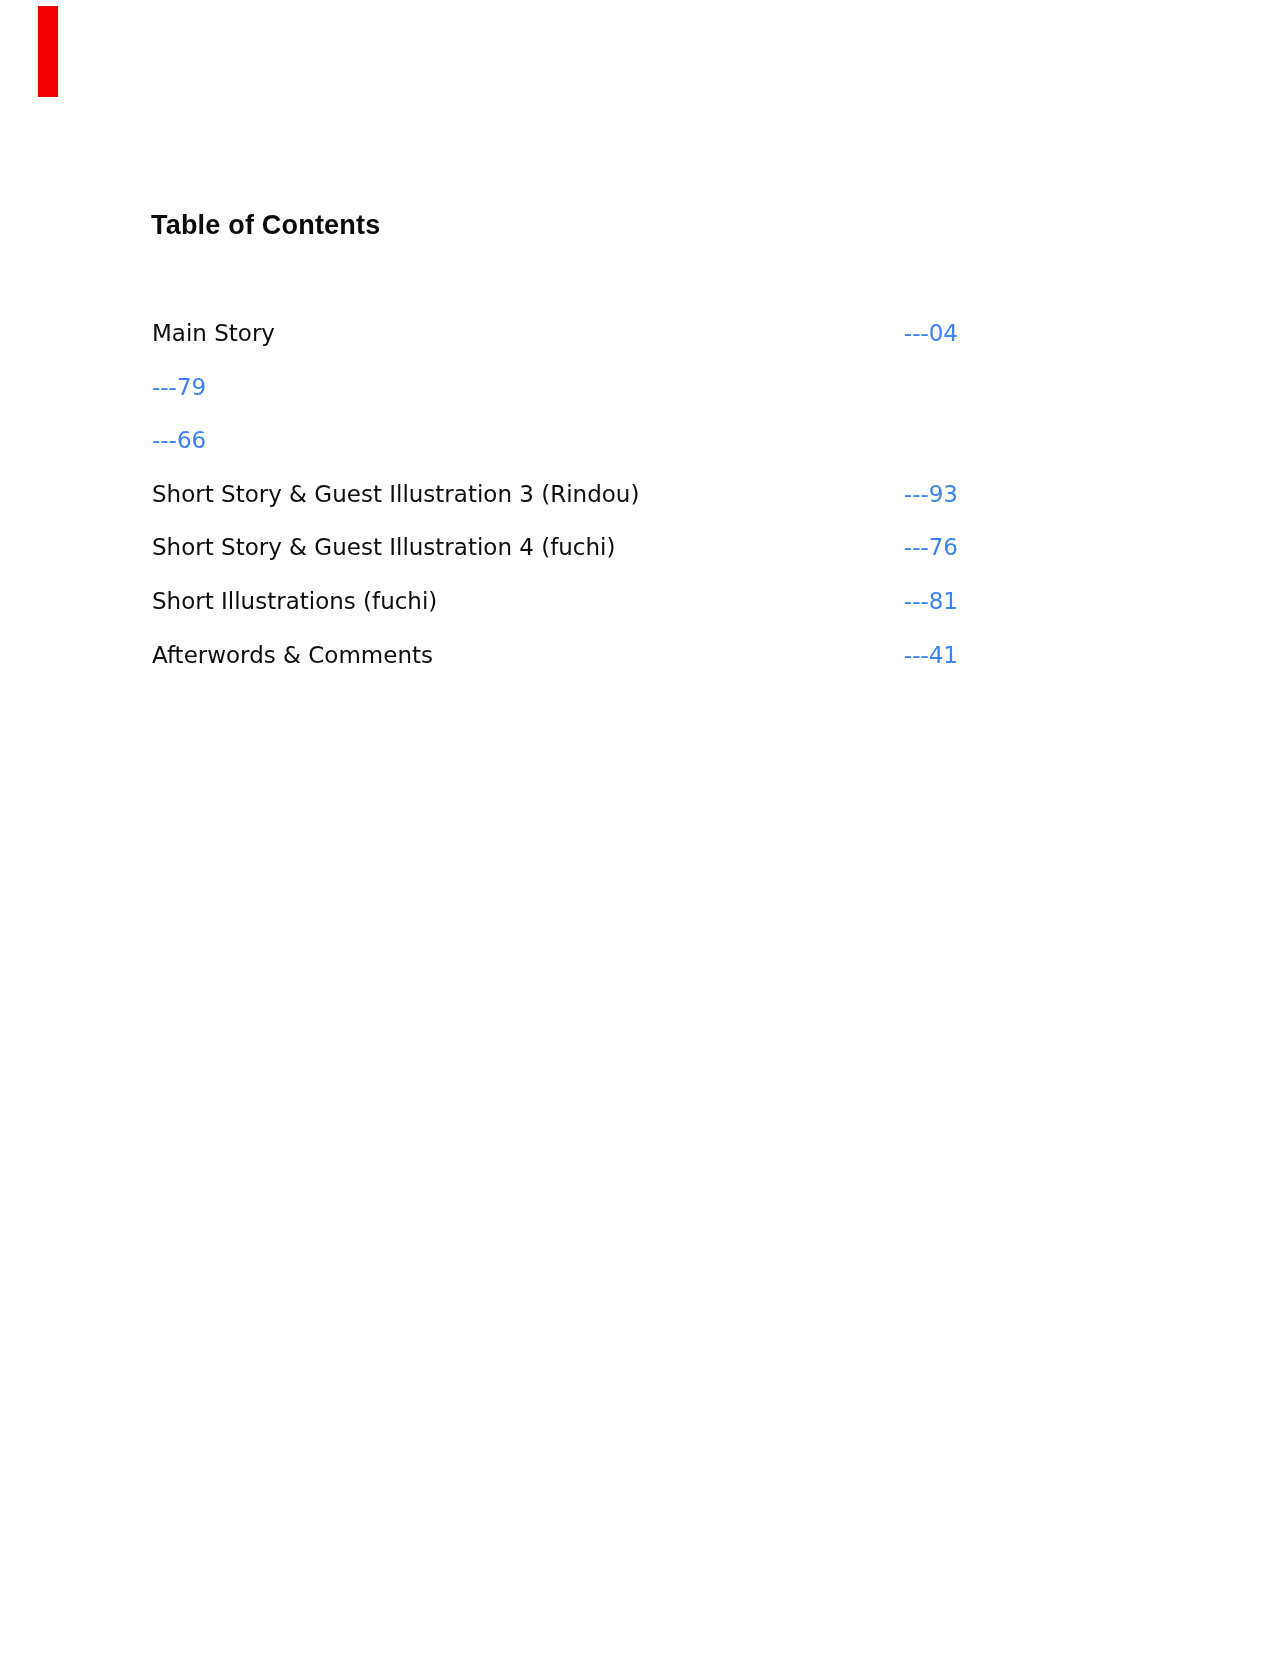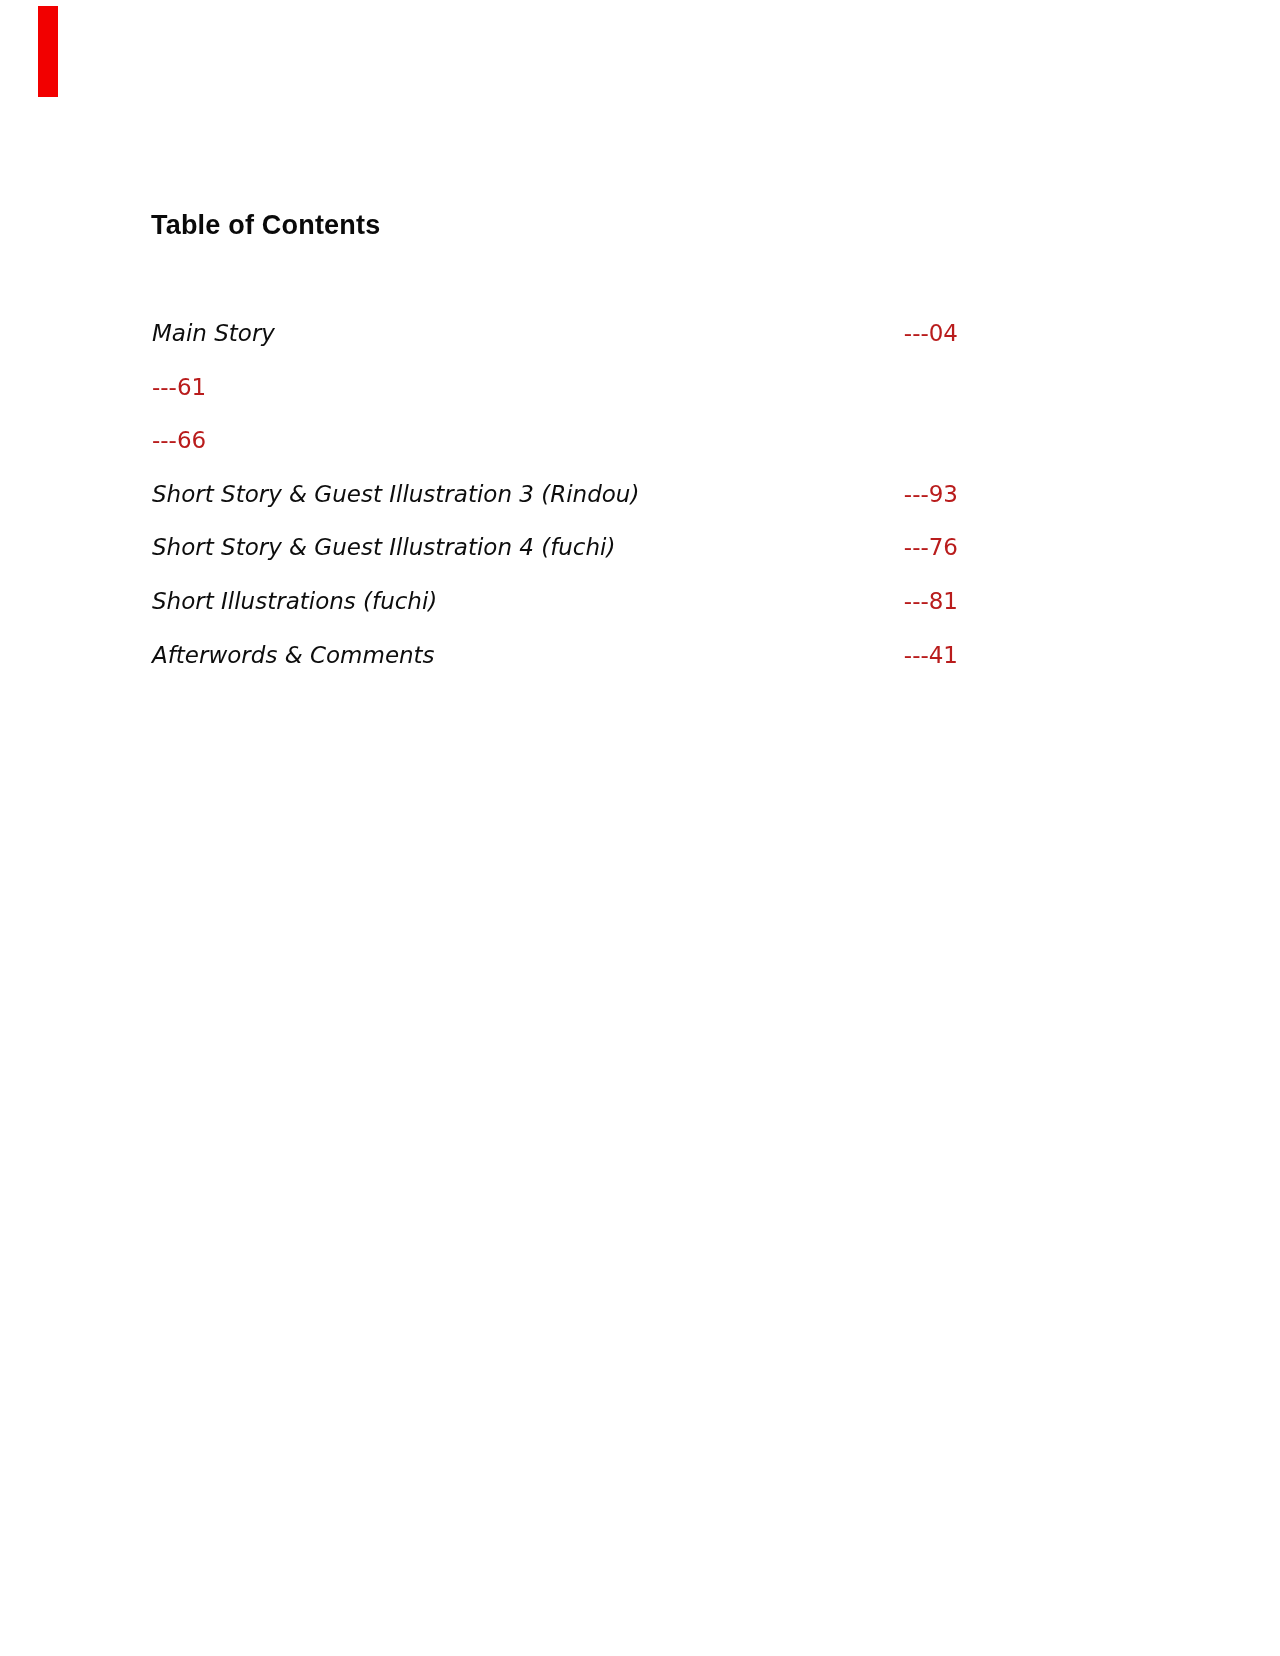--- a/index.html
+++ b/index.html
@@ -45,24 +45,23 @@
   }
   .toc-row {
     display: flex;
     justify-content: space-between;
     align-items: baseline;
     line-height: 53.6px;
     white-space: nowrap;
   }
   .toc-label {
     color: #0d0d0d;
-    font-style: italic;
   }
   .toc-page {
-    color: #b91c1c;
+    color: #3b82f6;
   }
   .footer-num {
     position: absolute;
     left: 0;
     top: 1545px;
     width: 100%;
     text-align: center;
     font-family: "Liberation Sans", sans-serif;
     font-size: 28px;
     line-height: 32px;
@@ -74,21 +73,21 @@
 
 <div class="page">
   <div class="red-strip" style="background: rgb(242, 0, 0);"></div>
   <h1 class="heading">Table of Contents</h1>
   <div class="toc" id="toc-list">
       <div class="toc-row">
         <span class="toc-label">Main Story</span>
         <span class="toc-page">---04</span>
       </div>
       <div class="toc-row">
-        <span class="toc-page">---61</span>
+        <span class="toc-page">---79</span>
       </div>
       <div class="toc-row">
         <span class="toc-page">---66</span>
       </div>
       <div class="toc-row">
         <span class="toc-label">Short Story &amp; Guest Illustration 3 (Rindou)</span>
         <span class="toc-page">---93</span>
       </div>
       <div class="toc-row">
         <span class="toc-label">Short Story &amp; Guest Illustration 4 (fuchi)</span>

